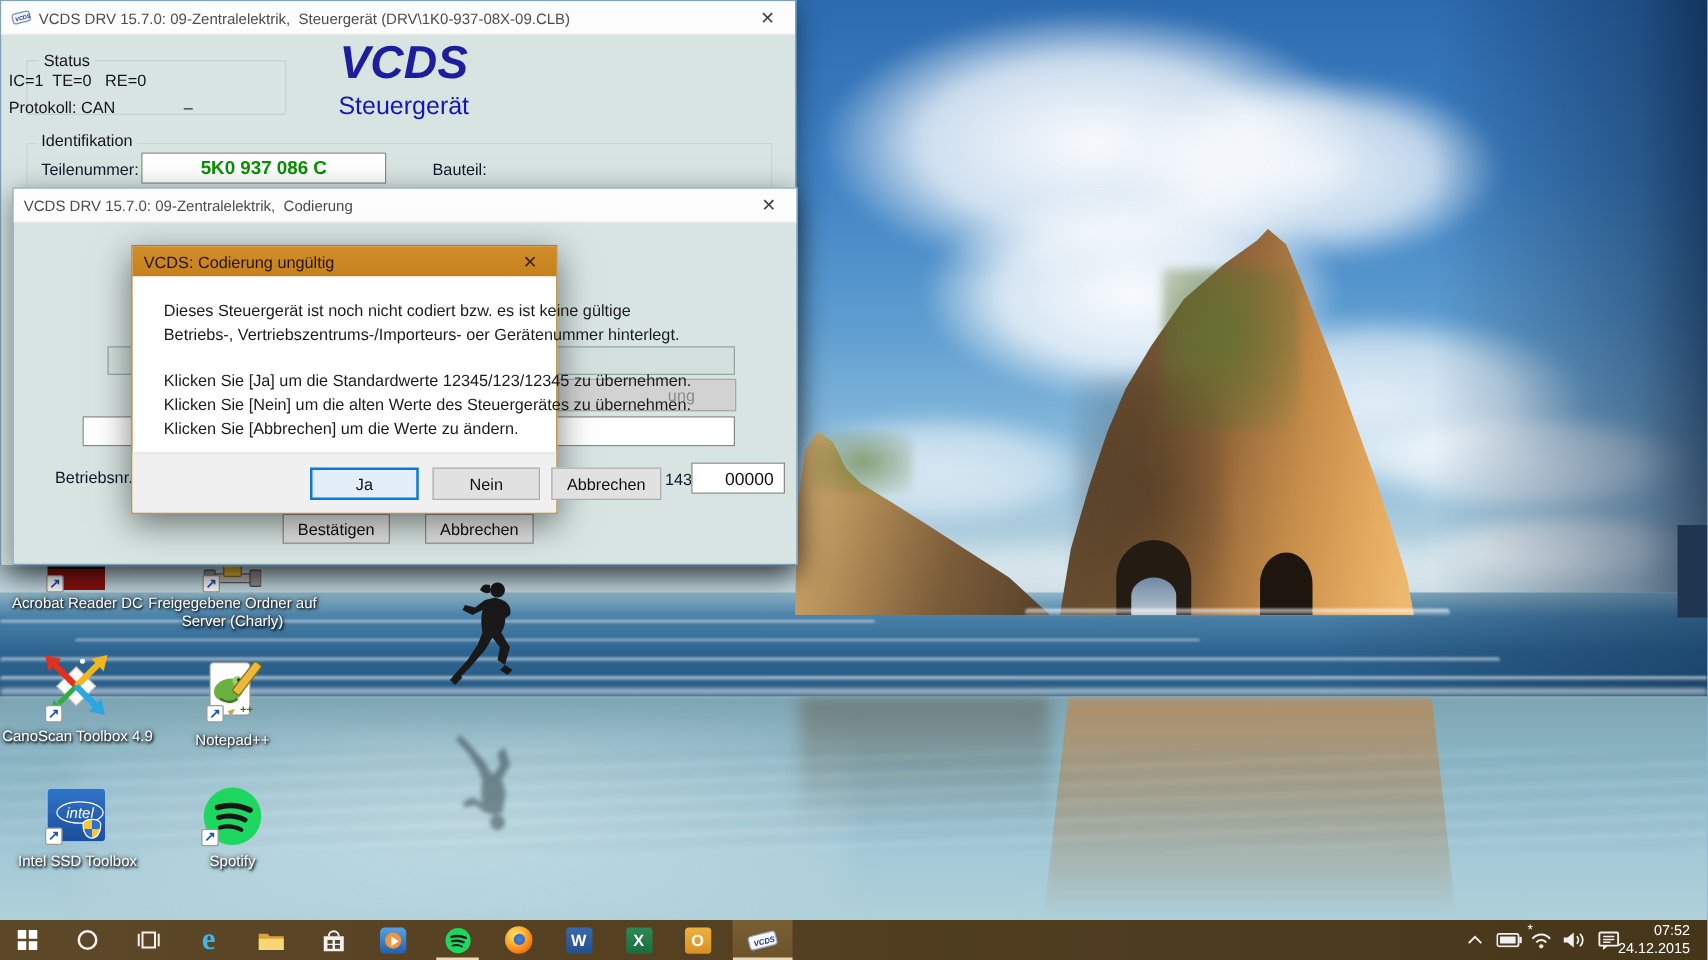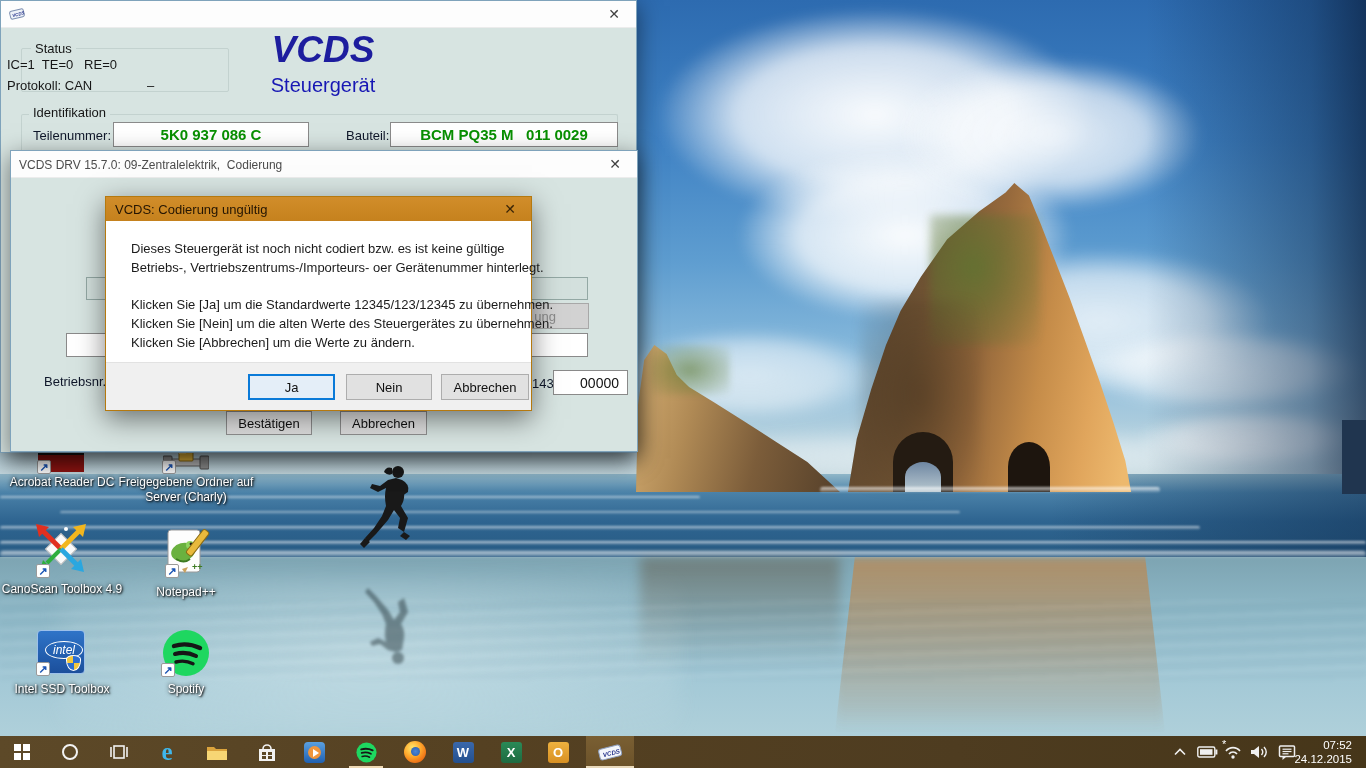--- a/index.html
+++ b/index.html
@@ -102,21 +102,21 @@
 
   
   #code-win { left:10px; top:150px; width:628px; height:302px; }
   #code-warning { position:absolute; left:0; top:32px; width:100%; text-align:center;
     color:#1414c8; font-size:13px; }
   .ro-field { position:absolute; background:#d3e0dd; border:1px solid #93a8a4; }
   .disabled-btn { position:absolute; background:#d2d2d2; border:1px solid #a8a8a8; color:#8b8b8b;
     font-size:13px; display:flex; align-items:center; justify-content:flex-end; }
 
   
-  #dialog { position:absolute; left:105px; top:196px; width:427px; height:215px; background:#fff;
+  #dialog { position:absolute; left:105px; top:196px; width:341px; height:215px; background:#fff;
     border:1px solid #b5790f; box-shadow:0 8px 26px rgba(0,0,0,.5);padding-left:40px; }
   #dialog-titlebar { position:absolute; left:0; top:0; right:0; height:24px;
     background:linear-gradient(#d18d2a,#c5811d); }
   #dialog-title { position:absolute; left:9px; top:5px; font-size:13px; color:#241503; }
   #dialog-close { position:absolute; right:4px; top:0; width:34px; height:24px; color:#3a2507;
     font-size:14px; text-align:center; line-height:24px; }
   .dlg-line { position:absolute; left:25px; font-size:13px; color:#1b1b1b; white-space:pre; }
   #dialog-strip { position:absolute; left:0; bottom:0; width:100%; height:48px; background:#f0f0f0;
     border-top:1px solid #e2e2e2; }
   .dlg-btn { position:absolute; top:11px; height:26px; background:#e1e1e1; border:1px solid #adadad;
@@ -276,43 +276,41 @@
   </div>
 
   <div class="win" id="main-win">
     <div class="titlebar">
       <span style="position:absolute; left:8px; top:6px;">
         <svg width="16" height="14" viewBox="0 0 16 14">
           <rect x="1" y="3" width="14" height="8" rx="2" fill="#eef2f8" stroke="#7d8fb0" transform="rotate(-14 8 7)"></rect>
           <text x="3" y="9" font-size="4.5" font-weight="bold" font-style="italic" fill="#27348b" transform="rotate(-14 8 7)">VCDS</text>
         </svg>
       </span>
+      <span class="title-text" style="left:30px;">VCDS DRV 15.7.0: 09-Zentralelektrik,  Steuergerät (DRV\1K0-937-08X-09.CLB)</span>
       <span class="close-btn">✕</span>
     </div>
 
     <div class="etchbox" style="left:20px; top:47px; width:208px; height:44px;"></div>
     <span class="plain" style="left:30px; top:40px; background:#d7e4e1; padding:0 4px;">Status</span>
     <span class="plain" style="left:6px; top:56px;">IC=1  TE=0   RE=0</span>
     <span class="plain" style="left:6px; top:77px;">Protokoll: CAN</span>
     <span class="plain" style="left:146px; top:77px;">–</span>
 
     <div id="vcds-logo">VCDS</div>
     <div id="vcds-sub">Steuergerät</div>
 
     <div class="etchbox" style="left:20px; top:113px; width:597px; height:60px; border-bottom:none;"></div>
     <span class="plain" style="left:28px; top:104px; background:#d7e4e1; padding:0 4px;">Identifikation</span>
 
     <span class="blue-label" style="left:32px; top:127px;">Teilenummer:</span>
     <div class="field" style="left:112px; top:121px; width:196px; height:25px;">
       <div class="green-val">5K0 937 086 C</div>
     </div>
     <span class="blue-label" style="left:345px; top:127px;">Bauteil:</span>
-    <div class="field" style="left:389px; top:121px; width:228px; height:25px;">
-      <div class="green-val">BCM PQ35 M   011 0029</div>
-    </div>
   </div>
 
   <div class="win" id="code-win">
     <div class="titlebar">
       <span class="title-text" style="left:8px;">VCDS DRV 15.7.0: 09-Zentralelektrik,  Codierung</span>
       <span class="close-btn">✕</span>
     </div>
 
     <div class="ro-field" style="left:75px; top:126px; width:502px; height:23px;"></div>
     <div class="disabled-btn" style="left:435px; top:152px; width:143px; height:26px; padding-right:32px;">ung</div>

